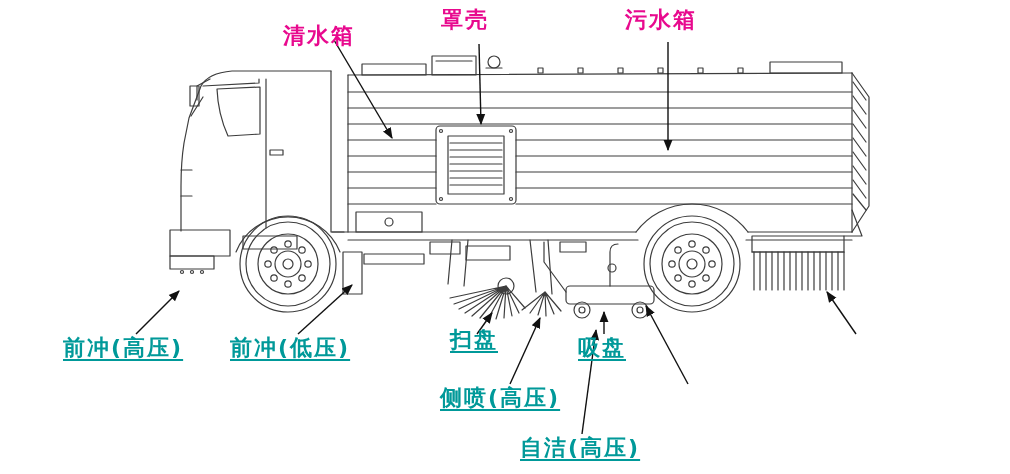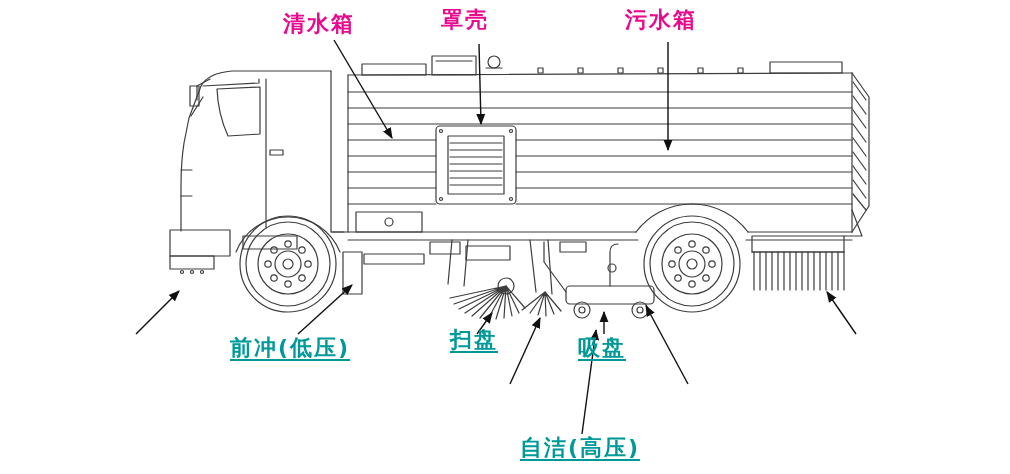--- a/index.html
+++ b/index.html
@@ -192,22 +192,24 @@
       <line x1="298" y1="334" x2="352" y2="285" marker-end="url(#arrow)"></line>
       <line x1="477" y1="334" x2="492" y2="313" marker-end="url(#arrow)"></line>
       <line x1="604" y1="334" x2="604" y2="312" marker-end="url(#arrow)"></line>
       <line x1="856" y1="334" x2="827" y2="292" marker-end="url(#arrow)"></line>
       <line x1="510" y1="384" x2="540" y2="318" marker-end="url(#arrow)"></line>
       <line x1="688" y1="384" x2="646" y2="306" marker-end="url(#arrow)"></line>
       <line x1="582" y1="434" x2="596" y2="330" marker-end="url(#arrow)"></line>
     </g>
   </svg>
 
-  <div class="lbl top" style="left:283px; top:12px;font-family:Liberation Serif, serif;">清水箱</div>
+  <div class="lbl top" style="left:283px; top:24px;font-family:Liberation Serif, serif;">清水箱</div>
   <div class="lbl top" style="left:441px; top:8px;">罩壳</div>
   <div class="lbl top" style="left:625px; top:8px;">污水箱</div>
 
+  <div class="lbl bottom" style="left:63px;  top:336px;">前冲(高压)</div>
   <div class="lbl bottom" style="left:230px; top:336px;">前冲(低压)</div>
   <div class="lbl bottom" style="left:450px; top:328px;">扫盘</div>
   <div class="lbl bottom" style="left:578px; top:336px;">吸盘</div>
+  <div class="lbl bottom" style="left:440px; top:386px;">侧喷(高压)</div>
   <div class="lbl bottom" style="left:520px; top:436px;text-decoration:underline;">自洁(高压)</div>
 
 </div>
 
 </body></html>

